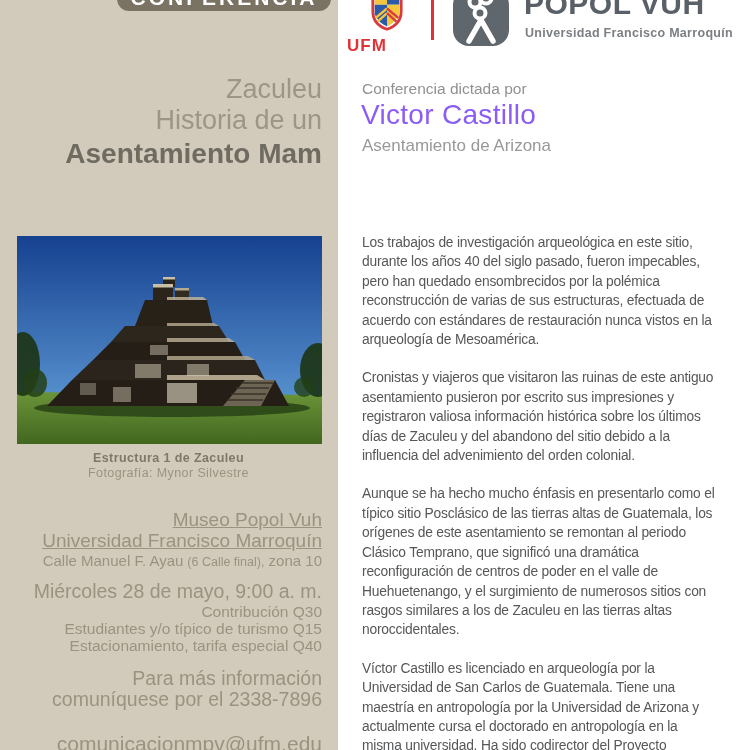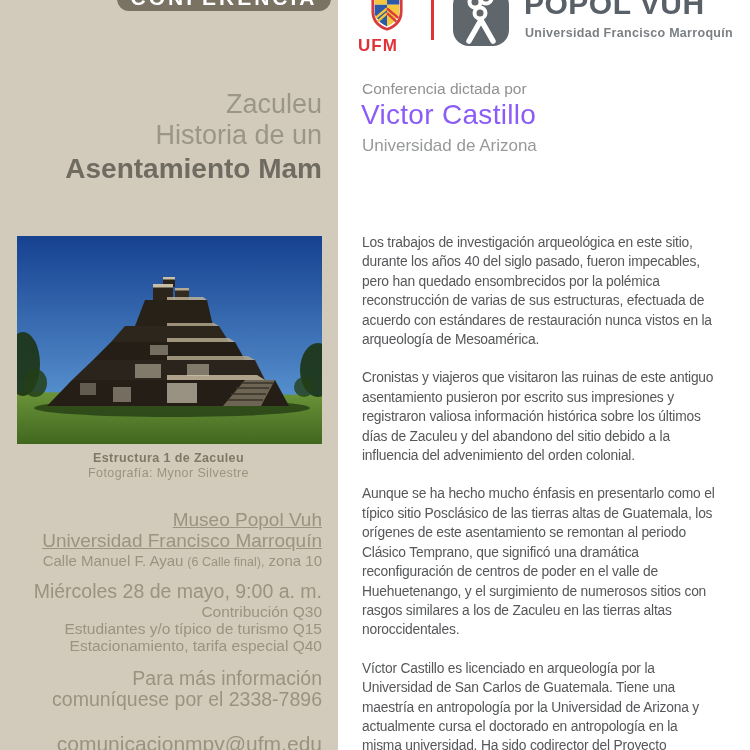--- a/index.html
+++ b/index.html
@@ -10,21 +10,21 @@
     -webkit-font-smoothing:antialiased;
   }
   
   .left-col{position:absolute; left:0; top:0; width:338px; height:750px;
     background:var(--beige,#d2cbbc);}
   .banner{position:absolute; left:117px; top:-30px; width:214px; height:41px;
     background:var(--banner,#7a7263); border-radius:12px;
     display:flex; align-items:flex-end; justify-content:center; padding-bottom:3px;
     box-sizing:border-box;}
   .banner span{color:#fff; font-weight:700; font-size:21px; letter-spacing:3px; line-height:1;}
-  .title-block{position:absolute; top:89px; left:14px; right:16px; text-align:right;}
+  .title-block{position:absolute; top:74px; left:14px; right:16px; text-align:right;}
   .title-light{font-size:27px; line-height:31px; color:var(--title_light,#9c9688); font-weight:400; margin:0;}
   .title-bold{font-size:28px; line-height:32px; color:var(--title_dark,#6f6b61); font-weight:700; margin:2px 0 0 0;}
   .photo{position:absolute; left:17px; top:236px; width:305px; height:208px; display:block;}
   .caption{position:absolute; top:451px; left:14px; right:15px; text-align:center;
     color:var(--left_text,#9b937f); letter-spacing:.4px;}
   .caption .cap-title{font-size:12.5px; font-weight:700; color:#7f7866; line-height:15px;}
   .caption .cap-credit{font-size:12.5px; line-height:15px;}
   .venue{position:absolute; top:509px; left:10px; right:16px; text-align:right;
     color:var(--left_text,#9b937f);}
   .venue .v1,.venue .v2{font-size:19px; line-height:21px;text-decoration:underline;}
@@ -37,21 +37,21 @@
   .schedule .fee{font-size:15.5px; line-height:17px;}
   .contact{position:absolute; top:668px; left:10px; right:16px; text-align:right;
     color:var(--left_text,#9b937f);}
   .contact .info{font-size:19.5px; line-height:21px;}
   .contact .email{font-size:21px; line-height:20px; margin-top:24px; display:block;
     color:var(--left_text,#9b937f); text-decoration:none;}
   .contact .web{font-size:17.5px; line-height:20px; margin-top:2px; display:block;
     color:var(--left_text,#9b937f); text-decoration:none;}
   
   .ufm-shield{position:absolute; left:370px; top:-15px; width:34px; height:47px;}
-  .ufm-label{position:absolute; left:358px; top:36px; width:58px; 
+  .ufm-label{position:absolute; left:338px; top:36px; width:58px; text-align:center;
     color:var(--brand_red,#e03338); font-weight:700; font-size:17px; letter-spacing:1px;}
   .logo-divider{position:absolute; left:431px; top:0; width:3px; height:40px;
     background:var(--brand_red,#e03338);}
   .pv-icon{position:absolute; left:453px; top:-11px; width:56px; height:57px;}
   .pv-title{position:absolute; left:524px; top:-13px; font-size:30px; font-weight:700;
     color:var(--slate,#596067); letter-spacing:.5px; white-space:nowrap;}
   .pv-subtitle{position:absolute; left:525px; top:26px; font-size:12.5px; font-weight:700;
     color:#7c8084; letter-spacing:.3px; white-space:nowrap;}
   
   .speaker-intro{position:absolute; left:362px; top:80px; font-size:15.5px; color:#8f9193;}
@@ -183,21 +183,21 @@
         <circle cx="26" cy="1" r="5.5"></circle>
       </g>
     </svg>
     <div class="pv-title">POPOL VUH</div>
     <div class="pv-subtitle">Universidad Francisco Marroquín</div>
   </header>
 
   <main>
     <div class="speaker-intro">Conferencia dictada por</div>
     <div class="speaker-name">Victor Castillo</div>
-    <div class="speaker-aff">Universidad de Arizona</div>
+    <div class="speaker-aff">Asentamiento de Arizona</div>
 
     <div class="body-text">
       <p>Los trabajos de investigación arqueológica en este sitio, durante los años 40 del siglo pasado, fueron impecables, pero han quedado ensombrecidos por la polémica reconstrucción de varias de sus estructuras, efectuada de acuerdo con estándares de restauración nunca vistos en la arqueología de Mesoamérica.</p>
       <p>Cronistas y viajeros que visitaron las ruinas de este antiguo asentamiento pusieron por escrito sus impresiones y registraron valiosa información histórica sobre los últimos días de Zaculeu y del abandono del sitio debido a la influencia del advenimiento del orden colonial.</p>
       <p>Aunque se ha hecho mucho énfasis en presentarlo como el típico sitio Posclásico de las tierras altas de Guatemala, los orígenes de este asentamiento se remontan al periodo Clásico Temprano, que significó una dramática reconfiguración de centros de poder en el valle de Huehuetenango, y el surgimiento de numerosos sitios con rasgos similares a los de Zaculeu en las tierras altas noroccidentales.</p>
       <p>Víctor Castillo es licenciado en arqueología por la Universidad de San Carlos de Guatemala. Tiene una maestría en antropología por la Universidad de Arizona y actualmente cursa el doctorado en antropología en la misma universidad. Ha sido codirector del Proyecto</p>
     </div>
   </main>
 
 </div>

